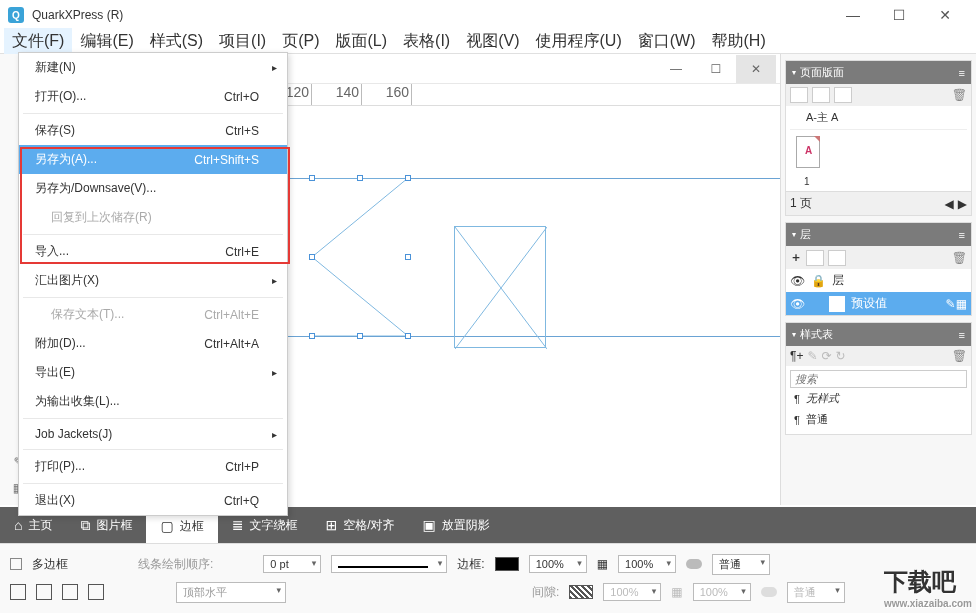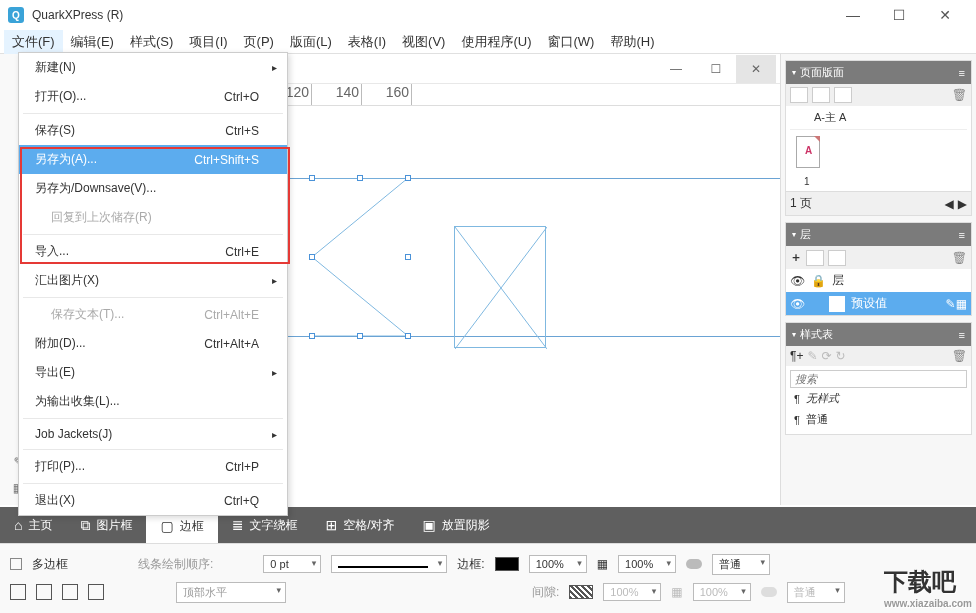--- a/index.html
+++ b/index.html
@@ -7,21 +7,21 @@
 
 
 .titlebar { height: 30px; display: flex; align-items: center; padding: 0 8px; }
 .titlebar .app-icon { width: 16px; height: 16px; background: #3aa3d8; border-radius: 3px; margin-right: 8px; display: inline-flex; align-items: center; justify-content: center; color:#fff; font-size:10px; font-weight:bold;}
 .titlebar .title { flex: 1; color: #333; }
 .win-controls { display: flex; }
 .win-btn { width: 46px; height: 30px; display: flex; align-items: center; justify-content: center; font-size: 14px; color:#555;}
 
 
 .menubar { height: 24px; display: flex; align-items: center; padding: 0 4px; border-bottom: 1px solid #e0e0e0; }
-.menubar .menu-item { padding: 3px 8px; font-size: 13px; }
+.menubar .menu-item { padding: 3px 8px; font-size: 16px; }
 .menubar .menu-item.open { background: #e5f3ff; }
 
 
 .dropdown { position: absolute; left: 18px; top: 52px; width: 270px; background: #fff; border: 1px solid #ccc; box-shadow: 2px 2px 6px rgba(0,0,0,0.15); z-index: 200; }
 .dropdown-item { display: flex; justify-content: space-between; align-items: center; padding: 6px 28px 6px 16px; font-size: 12px; position: relative; }
 .dropdown-item.highlighted { background: #5cacee; color: #fff; }
 .dropdown-item.disabled { color: #aaa; margin-left: 16px; }
 .dropdown-item .arrow { position: absolute; right: 10px; font-size: 10px; }
 .dropdown-sep { height: 1px; background: #e8e8e8; margin: 2px 4px; }
 .red-box { position: absolute; left: 20px; top: 147px; width: 270px; height: 117px; border: 2px solid #e53935; z-index: 210; pointer-events: none; }
@@ -169,21 +169,21 @@
         <span class="gear">≡</span>
       </div>
       <div class="panel-tb">
         <span class="ico"></span>
         <span class="ico"></span>
         <span class="ico"></span>
         <span style="flex:1"></span>
         <span style="color:#888">🗑</span>
       </div>
       <div class="panel-body">
-        <div style="display:flex;align-items:center;gap:10px;border-bottom:1px solid #eee;padding-bottom:4px;">
+        <div style="display:flex;align-items:center;gap:2px;border-bottom:1px solid #eee;padding-bottom:4px;">
           <span class="ico" style="width:14px;height:14px;"></span>
           <span>A-主 A</span>
         </div>
         <div style="text-align:left;">
           <span class="page-thumb">
             <span class="fold"></span>
             <span class="lbl">A</span>
           </span>
           <div style="font-size:10px;margin-left:14px;">1</div>
         </div>

